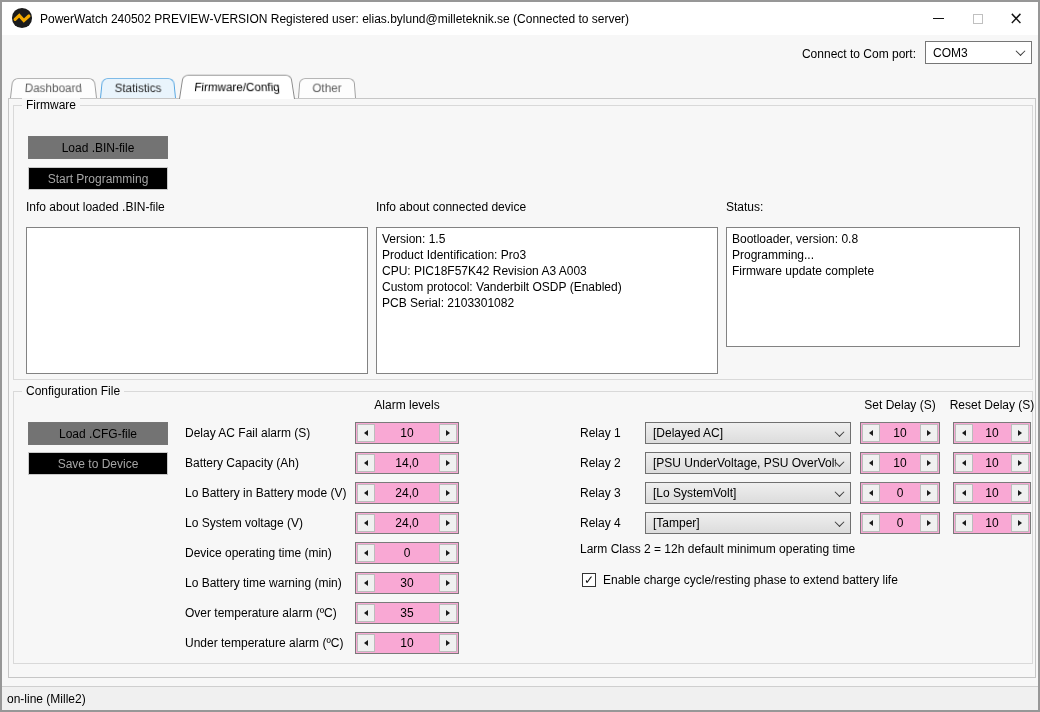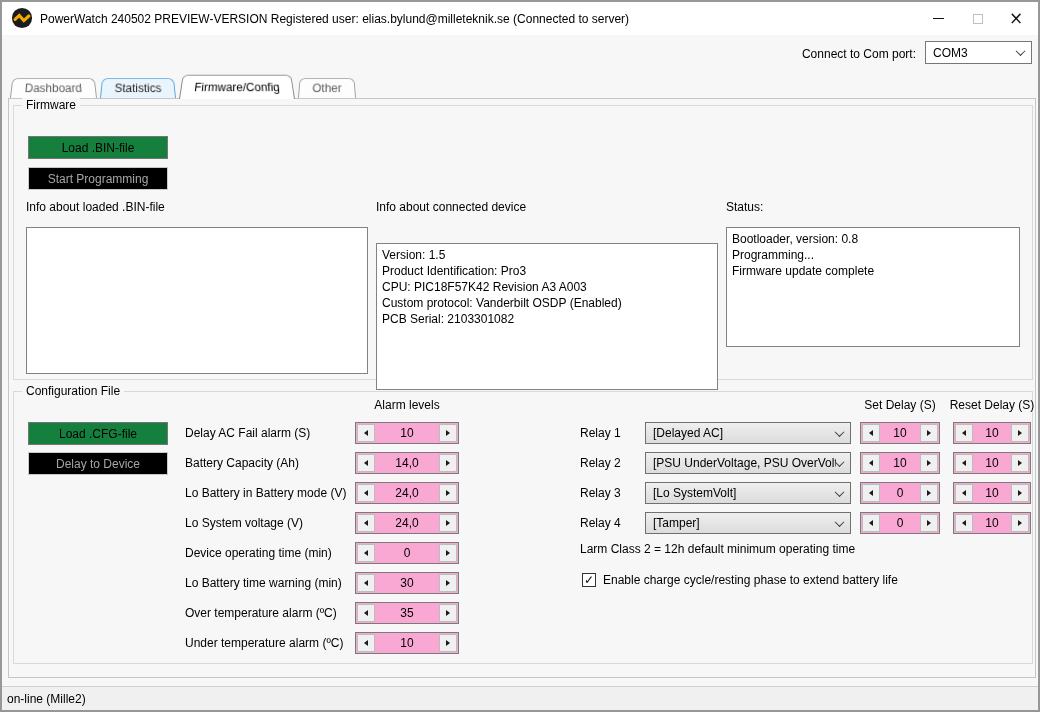--- a/index.html
+++ b/index.html
@@ -32,21 +32,21 @@
          border-radius:6px 6px 0 0; transform:perspective(26px) rotateX(4deg); transform-origin:bottom center; cursor:default; }
   .tab.hover { background:#e9f4fc; border-color:#57a7e2; color:#1f1f1f; }
   .tab.active { height:26px; margin-bottom:0; background:#ffffff; color:#000; border-color:#8a8a8a; z-index:4; }
 
   
   .tabpage { position:absolute; left:6px; top:96px; width:1028px; height:580px; background:#f7f7f7; border:1px solid #c6c6c6; z-index:1; }
 
   .groupbox { position:absolute; border:1px solid #d9d9d9; }
   .legend { position:absolute; top:-8px; left:8px; background:#f7f7f7; padding:0 4px; }
 
-  .btn { position:absolute; width:140px; height:23px; background:#15803d; border:1px solid #757575; font-family:"Liberation Sans",sans-serif; font-size:12px; color:#000; }
+  .btn { position:absolute; width:140px; height:23px; background:#737373; border:1px solid #757575; font-family:"Liberation Sans",sans-serif; font-size:12px; color:#000; }
   .btn.disabled { background:#000000; border-color:#c9c9c9; color:#a5a5a5; }
 
   .info-label { position:absolute; white-space:nowrap; }
   .info-box { position:absolute; background:#ffffff; border:1px solid #828282; padding:3px 5px; white-space:pre-line; line-height:16px; overflow:hidden; }
 
   
   .spinner { position:absolute; height:22px; display:flex; align-items:stretch; background:#f9a8d4; border:1px solid #7a7a7a; }
   .spin-btn { width:18px; margin:1px; background:#f0f0f0; border:1px solid #bcbcbc; display:flex; align-items:center; justify-content:center; padding:0; }
   .spin-value { flex:1; display:flex; align-items:center; justify-content:center; }
   .arr-l { width:0; height:0; border-top:3.5px solid transparent; border-bottom:3.5px solid transparent; border-right:4.5px solid #1a1a1a; }
@@ -116,35 +116,35 @@
       <span class="legend">Firmware</span>
 
       <button class="btn" style="left:14px; top:30px;">Load .BIN-file</button>
       <button class="btn disabled" style="left:14px; top:61px;">Start Programming</button>
 
       <span class="info-label" style="left:12px; top:94px;">Info about loaded .BIN-file</span>
       <span class="info-label" style="left:362px; top:94px;">Info about connected device</span>
       <span class="info-label" style="left:712px; top:94px;">Status:</span>
 
       <div class="info-box" style="left:12px; top:121px; width:342px; height:147px;"></div>
-      <div class="info-box" style="left:362px; top:121px; width:342px; height:147px;margin-top:16px;">Version: 1.5
+      <div class="info-box" style="left:362px; top:121px; width:342px; height:147px;">Version: 1.5
 Product Identification: Pro3
 CPU: PIC18F57K42 Revision A3 A003
 Custom protocol: Vanderbilt OSDP (Enabled)
 PCB Serial: 2103301082</div>
       <div class="info-box" style="left:712px; top:121px; width:294px; height:120px;">Bootloader, version: 0.8
 Programming...
 Firmware update complete</div>
     </div>
 
     <div class="groupbox" style="left:4px; top:292px; width:1020px; height:273px;">
       <span class="legend">Configuration File</span>
 
       <button class="btn" style="left:14px; top:30px;">Load .CFG-file</button>
-      <button class="btn disabled" style="left:14px; top:60px;">Delay to Device</button>
+      <button class="btn disabled" style="left:14px; top:60px;">Save to Device</button>
 
       <span class="col-header" style="left:331px; top:6px; width:124px;">Alarm levels</span>
 
       <span class="row-label" style="left:171px; top:30px;">Delay AC Fail alarm (S)</span>
       <div class="spinner" style="left:341px; top:30px; width:104px;">
         <button class="spin-btn">
             <span class="arr-l"></span>
           </button>
         <span class="spin-value">10</span>
         <button class="spin-btn">

